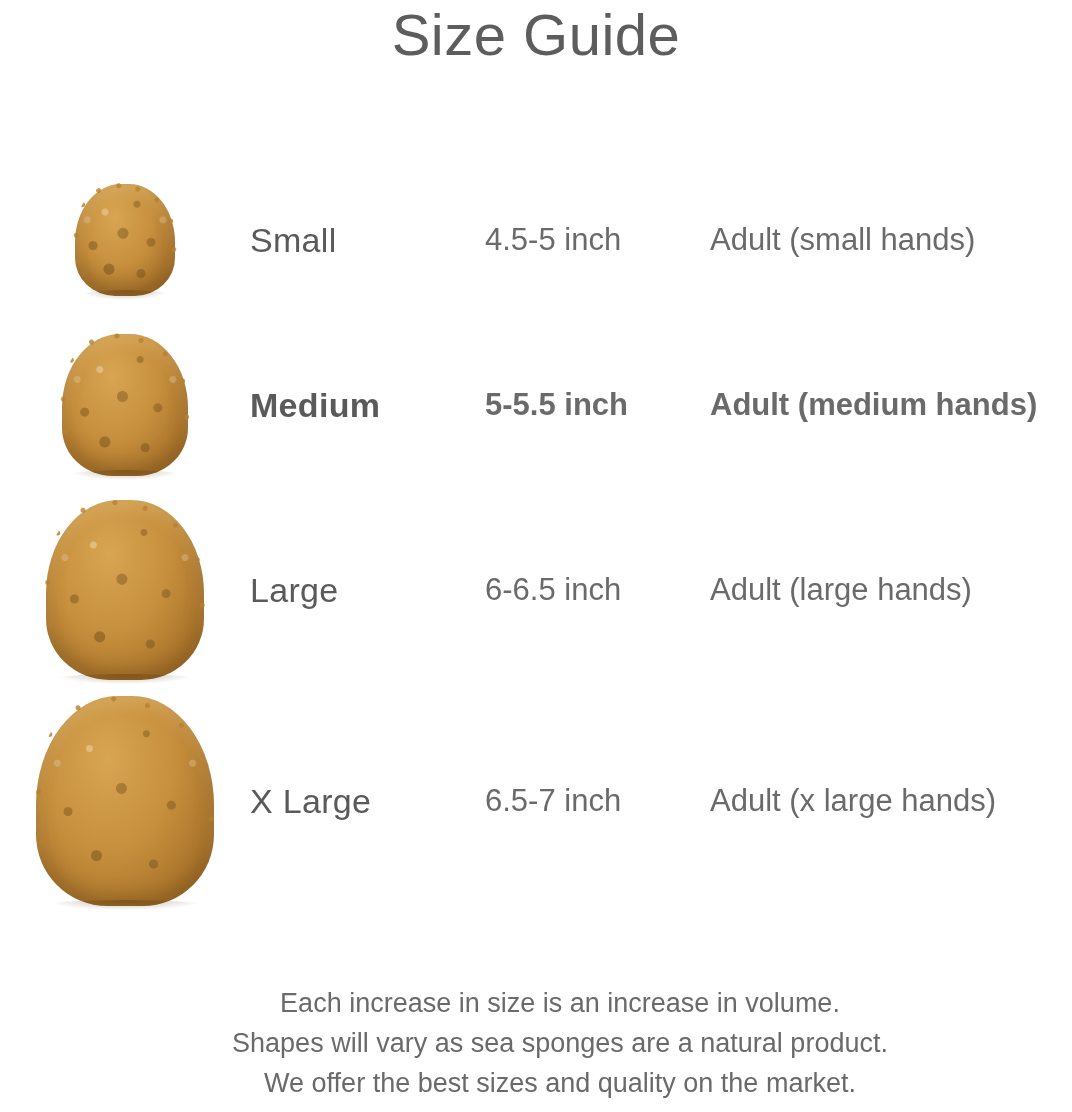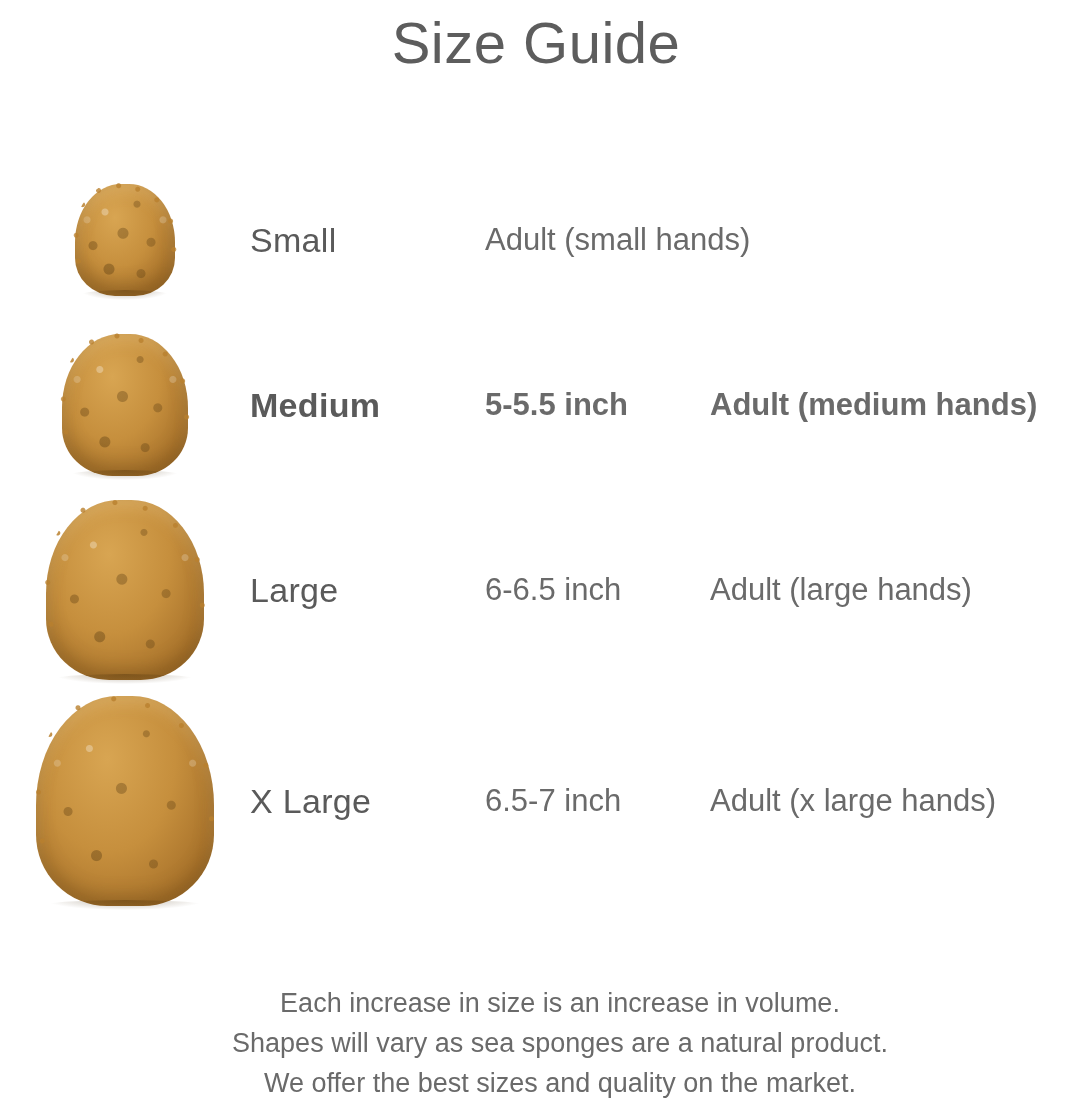--- a/index.html
+++ b/index.html
@@ -17,21 +17,21 @@
     overflow: hidden;
   }
 
   .page-title {
     text-align: center;
     font-size: 58px;
     font-weight: 400;
     letter-spacing: 0.5px;
     color: #5d5d5d;
     margin: 0;
-    padding-top: 14px;
+    padding-top: 6px;
     line-height: 1.0;
   }
 
   .size-table {
     position: absolute;
     top: 160px;
     left: 0;
     width: 1072px;
   }
 
@@ -137,20 +137,21 @@
 
 <h1 class="page-title">Size Guide</h1>
 
 <div class="size-table">
 
   <div class="size-row" style="height:160px;">
     <div class="sponge-cell">
       <div class="sponge" style="width:100px;height:112px;"></div>
     </div>
     <div class="label-cell">Small</div>
+    <div class="inch-cell">4.5-5 inch</div>
     <div class="hands-cell">Adult (small hands)</div>
   </div>
 
   <div class="size-row" style="height:170px;font-weight:bold;">
     <div class="sponge-cell">
       <div class="sponge" style="width:126px;height:142px;"></div>
     </div>
     <div class="label-cell">Medium</div>
     <div class="inch-cell">5-5.5 inch</div>
     <div class="hands-cell">Adult (medium hands)</div>

